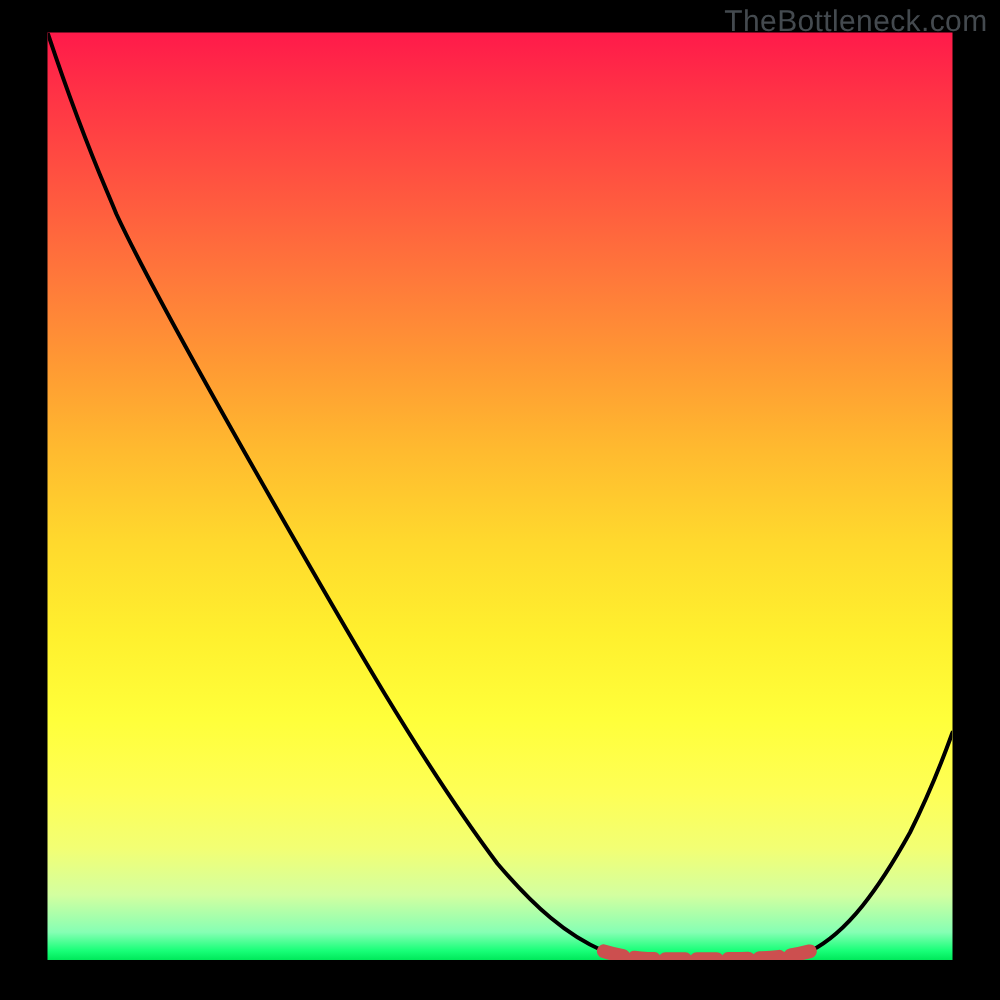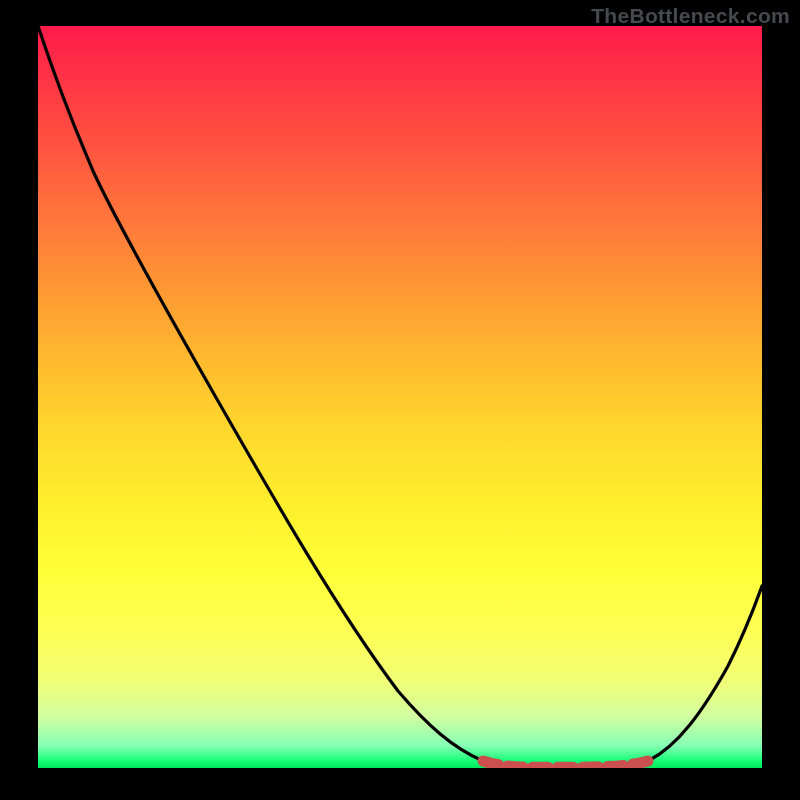--- a/index.html
+++ b/index.html
@@ -15,22 +15,22 @@
     position: relative;
     width: 800px;
     height: 800px;
     background: #000;
   }
   .watermark {
     position: absolute;
     top: 4px;
     right: 10px;
     color: #444a4f;
-    font-size: 21px;
-    font-weight: 700;
+    font-size: 24px;
+    font-weight: 400;
     letter-spacing: 0.3px;
     z-index: 5;
   }
   .plot-area {
     position: absolute;
     left: 38px;
     top: 26px;
     width: 724px;
     height: 742px;
     background: linear-gradient(

